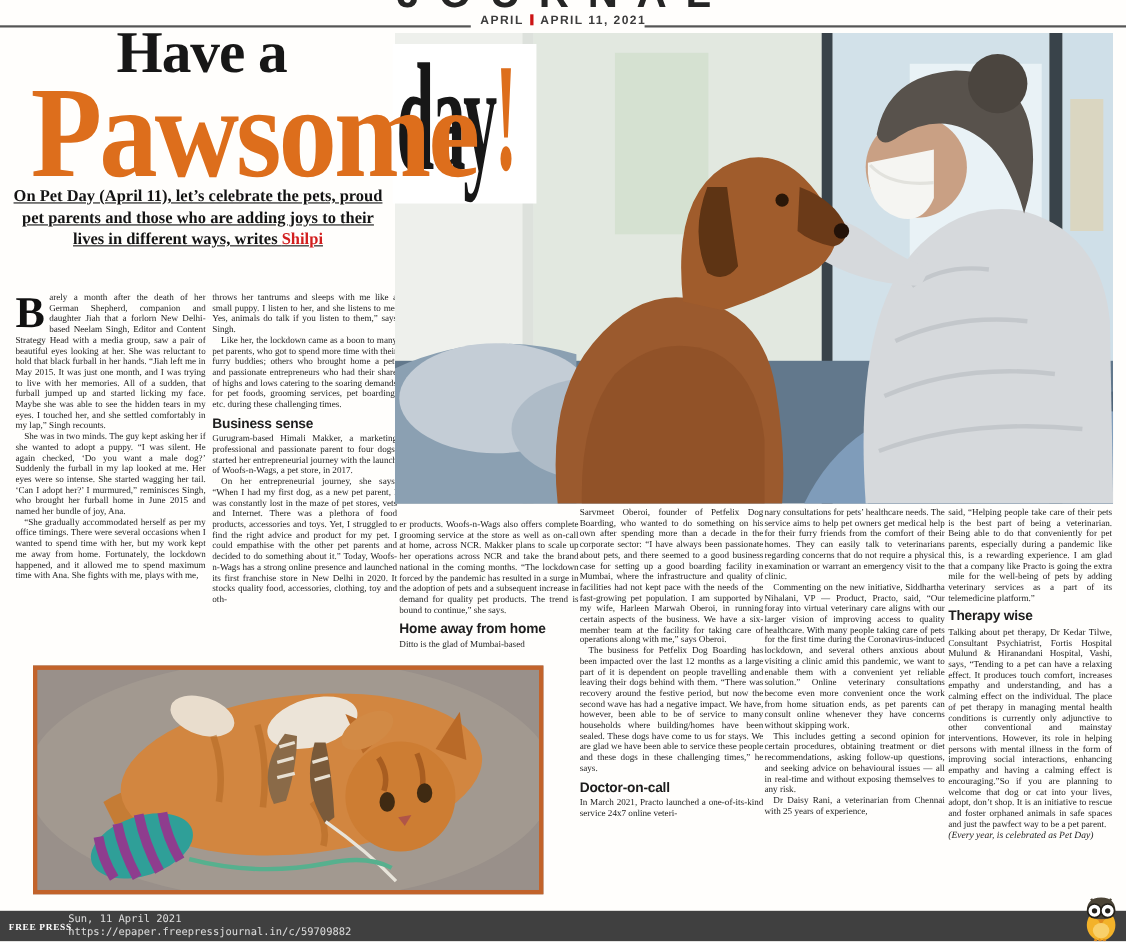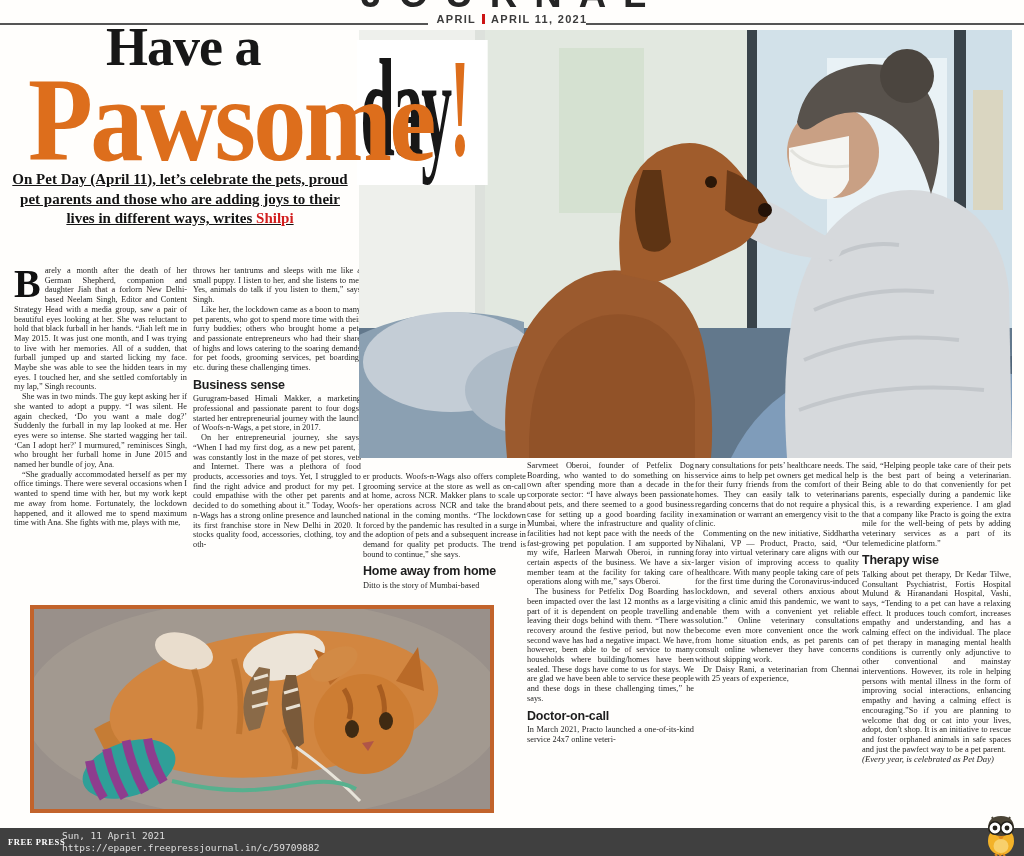--- a/index.html
+++ b/index.html
@@ -149,33 +149,34 @@
     <p>throws her tantrums and sleeps with me like a small puppy. I listen to her, and she listens to me. Yes, animals do talk if you listen to them,” says Singh.</p>
     <p class="ind">Like her, the lockdown came as a boon to many pet parents, who got to spend more time with their furry buddies; others who brought home a pet; and passionate entrepreneurs who had their share of highs and lows catering to the soaring demands for pet foods, grooming services, pet boarding, etc. during these challenging times.</p>
     <h3 class="sect">Business sense</h3>
     <p>Gurugram-based Himali Makker, a marketing professional and passionate parent to four dogs, started her entrepreneurial journey with the launch of Woofs-n-Wags, a pet store, in 2017.</p>
     <p class="ind">On her entrepreneurial journey, she says, “When I had my first dog, as a new pet parent, I was constantly lost in the maze of pet stores, vets and Internet. There was a plethora of food products, accessories and toys. Yet, I struggled to find the right advice and product for my pet. I could empathise with the other pet parents and decided to do something about it.” Today, Woofs-n-Wags has a strong online presence and launched its first franchise store in New Delhi in 2020. It stocks quality food, accessories, clothing, toy and oth-</p>
   </div>
 
   <div class="col col3">
     <p>er products. Woofs-n-Wags also offers complete grooming service at the store as well as on-call at home, across NCR. Makker plans to scale up her operations across NCR and take the brand national in the coming months. “The lockdown forced by the pandemic has resulted in a surge in the adoption of pets and a subsequent increase in demand for quality pet products. The trend is bound to continue,” she says.</p>
     <h3 class="sect">Home away from home</h3>
-    <p>Ditto is the story of Mumbai-based</p>
+    <p>Ditto is the glad of Mumbai-based</p>
   </div>
 
   <div class="col col4">
     <p>Sarvmeet Oberoi, founder of Petfelix Dog Boarding, who wanted to do something on his own after spending more than a decade in the corporate sector: “I have always been passionate about pets, and there seemed to a good business case for setting up a good boarding facility in Mumbai, where the infrastructure and quality of facilities had not kept pace with the needs of the fast-growing pet population. I am supported by my wife, Harleen Marwah Oberoi, in running certain aspects of the business. We have a six-member team at the facility for taking care of operations along with me,” says Oberoi.</p>
     <p class="ind">The business for Petfelix Dog Boarding has been impacted over the last 12 months as a large part of it is dependent on people travelling and leaving their dogs behind with them. “There was recovery around the festive period, but now the second wave has had a negative impact. We have, however, been able to be of service to many households where building/homes have been sealed. These dogs have come to us for stays. We are glad we have been able to service these people and these dogs in these challenging times,” he says.</p>
     <h3 class="sect">Doctor-on-call</h3>
     <p>In March 2021, Practo launched a one-of-its-kind service 24x7 online veteri-</p>
   </div>
 
   <div class="col col5">
     <p>nary consultations for pets’ healthcare needs. The service aims to help pet owners get medical help for their furry friends from the comfort of their homes. They can easily talk to veterinarians regarding concerns that do not require a physical examination or warrant an emergency visit to the clinic.</p>
     <p class="ind">Commenting on the new initiative, Siddhartha Nihalani, VP — Product, Practo, said, “Our foray into virtual veterinary care aligns with our larger vision of improving access to quality healthcare. With many people taking care of pets for the first time during the Coronavirus-induced lockdown, and several others anxious about visiting a clinic amid this pandemic, we want to enable them with a convenient yet reliable solution.” Online veterinary consultations become even more convenient once the work from home situation ends, as pet parents can consult online whenever they have concerns without skipping work.</p>
+    <p class="ind">This includes getting a second opinion for certain procedures, obtaining treatment or diet recommendations, asking follow-up questions, and seeking advice on behavioural issues — all in real-time and without exposing themselves to any risk.</p>
     <p class="ind">Dr Daisy Rani, a veterinarian from Chennai with 25 years of experience,</p>
   </div>
 
   <div class="col col6">
     <p>said, “Helping people take care of their pets is the best part of being a veterinarian. Being able to do that conveniently for pet parents, especially during a pandemic like this, is a rewarding experience. I am glad that a company like Practo is going the extra mile for the well-being of pets by adding veterinary services as a part of its telemedicine platform.”</p>
     <h3 class="sect">Therapy wise</h3>
     <p>Talking about pet therapy, Dr Kedar Tilwe, Consultant Psychiatrist, Fortis Hospital Mulund &amp; Hiranandani Hospital, Vashi, says, “Tending to a pet can have a relaxing effect. It produces touch comfort, increases empathy and understanding, and has a calming effect on the individual. The place of pet therapy in managing mental health conditions is currently only adjunctive to other conventional and mainstay interventions. However, its role in helping persons with mental illness in the form of improving social interactions, enhancing empathy and having a calming effect is encouraging.”So if you are planning to welcome that dog or cat into your lives, adopt, don’t shop. It is an initiative to rescue and foster orphaned animals in safe spaces and just the pawfect way to be a pet parent.</p>
     <p class="credit">(Every year, is celebrated as Pet Day)</p>
   </div>
 

